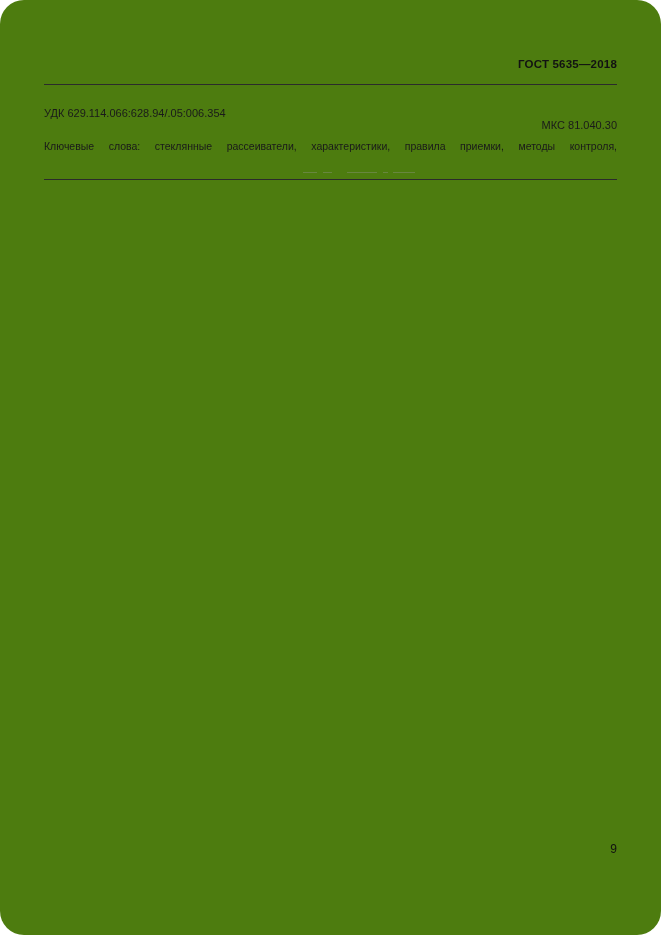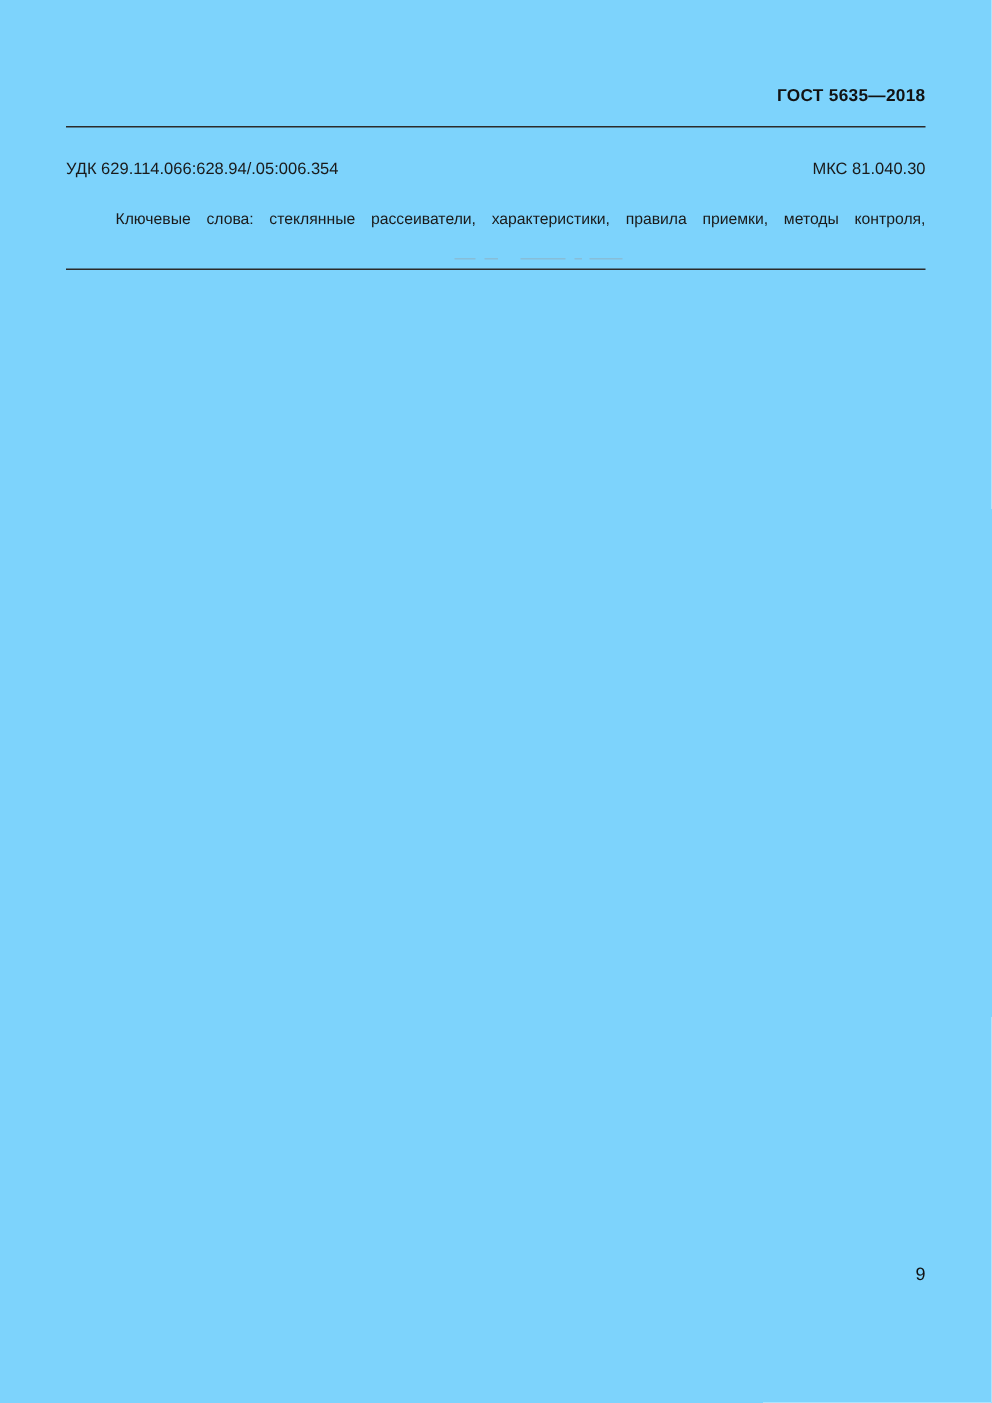--- a/index.html
+++ b/index.html
@@ -15,21 +15,22 @@
     position: relative;
     overflow: hidden;
   }
 
   .page {
     position: absolute;
     left: 0;
     top: 0;
     width: 661px;
     height: 935px;
-    background: #7dd3fc;
+    background: #4d7c0f;
+    border-radius: 24px;
   }
 
   .header-standard {
     position: absolute;
     right: 44px;
     top: 58px;
     font-size: 11.5px;
     font-weight: bold;
     letter-spacing: 0.2px;
     color: #121212;
@@ -51,21 +52,21 @@
     left: 44px;
     top: 107px;
     font-size: 11px;
     color: #1a1a1a;
     white-space: nowrap;
   }
 
   .mks {
     position: absolute;
     right: 44px;
-    top: 107px;
+    top: 119px;
     font-size: 11px;
     color: #1a1a1a;
     white-space: nowrap;
   }
 
   .keywords {
     position: absolute;
     left: 44px;
     top: 138px;
     width: 573px;
@@ -74,21 +75,20 @@
     color: #1a1a1a;
     text-align: justify;
     text-justify: inter-word;
   }
   .keywords .line {
     display: block;
   }
   .keywords .line-1 {
     text-align: justify;
     text-align-last: justify;
-    margin-left: 33px;
   }
 
   .faint-marks {
     position: absolute;
     left: 303px;
     top: 170px;
     width: 120px;
     height: 6px;
     opacity: 0.35;
   }

